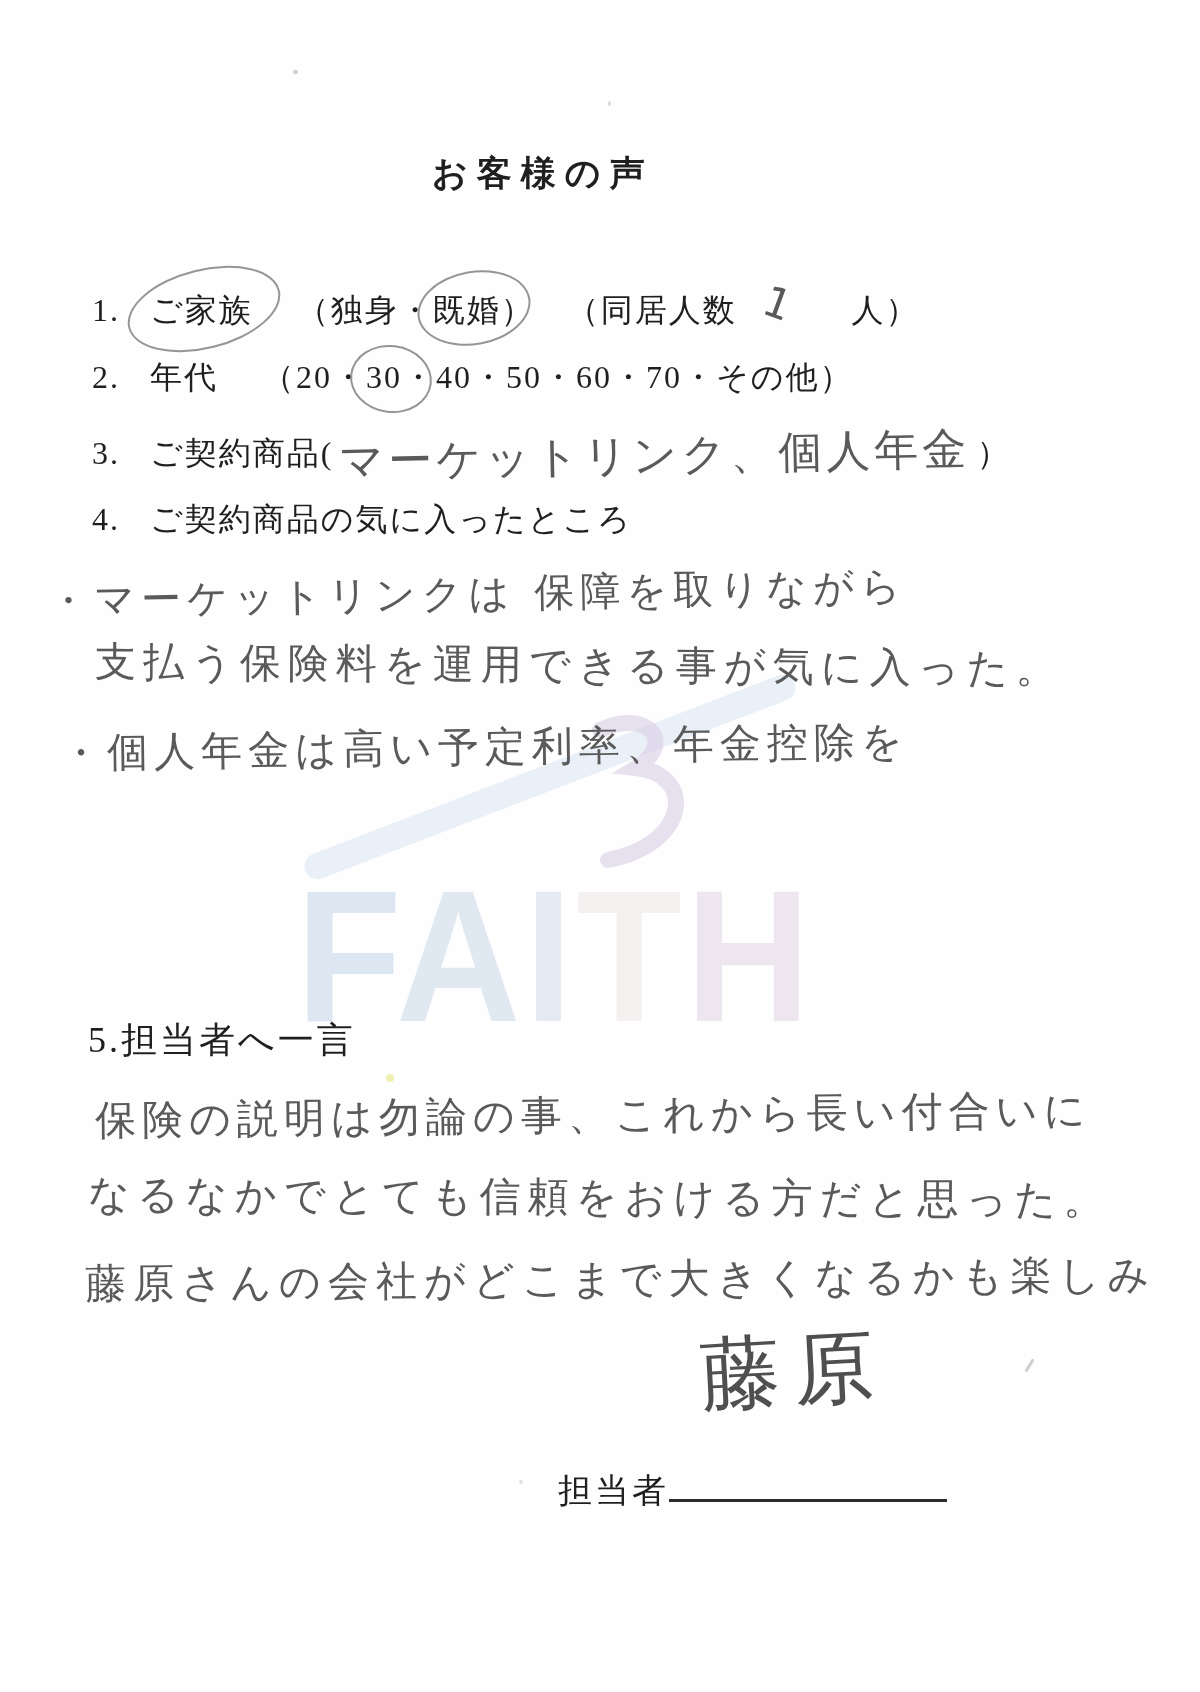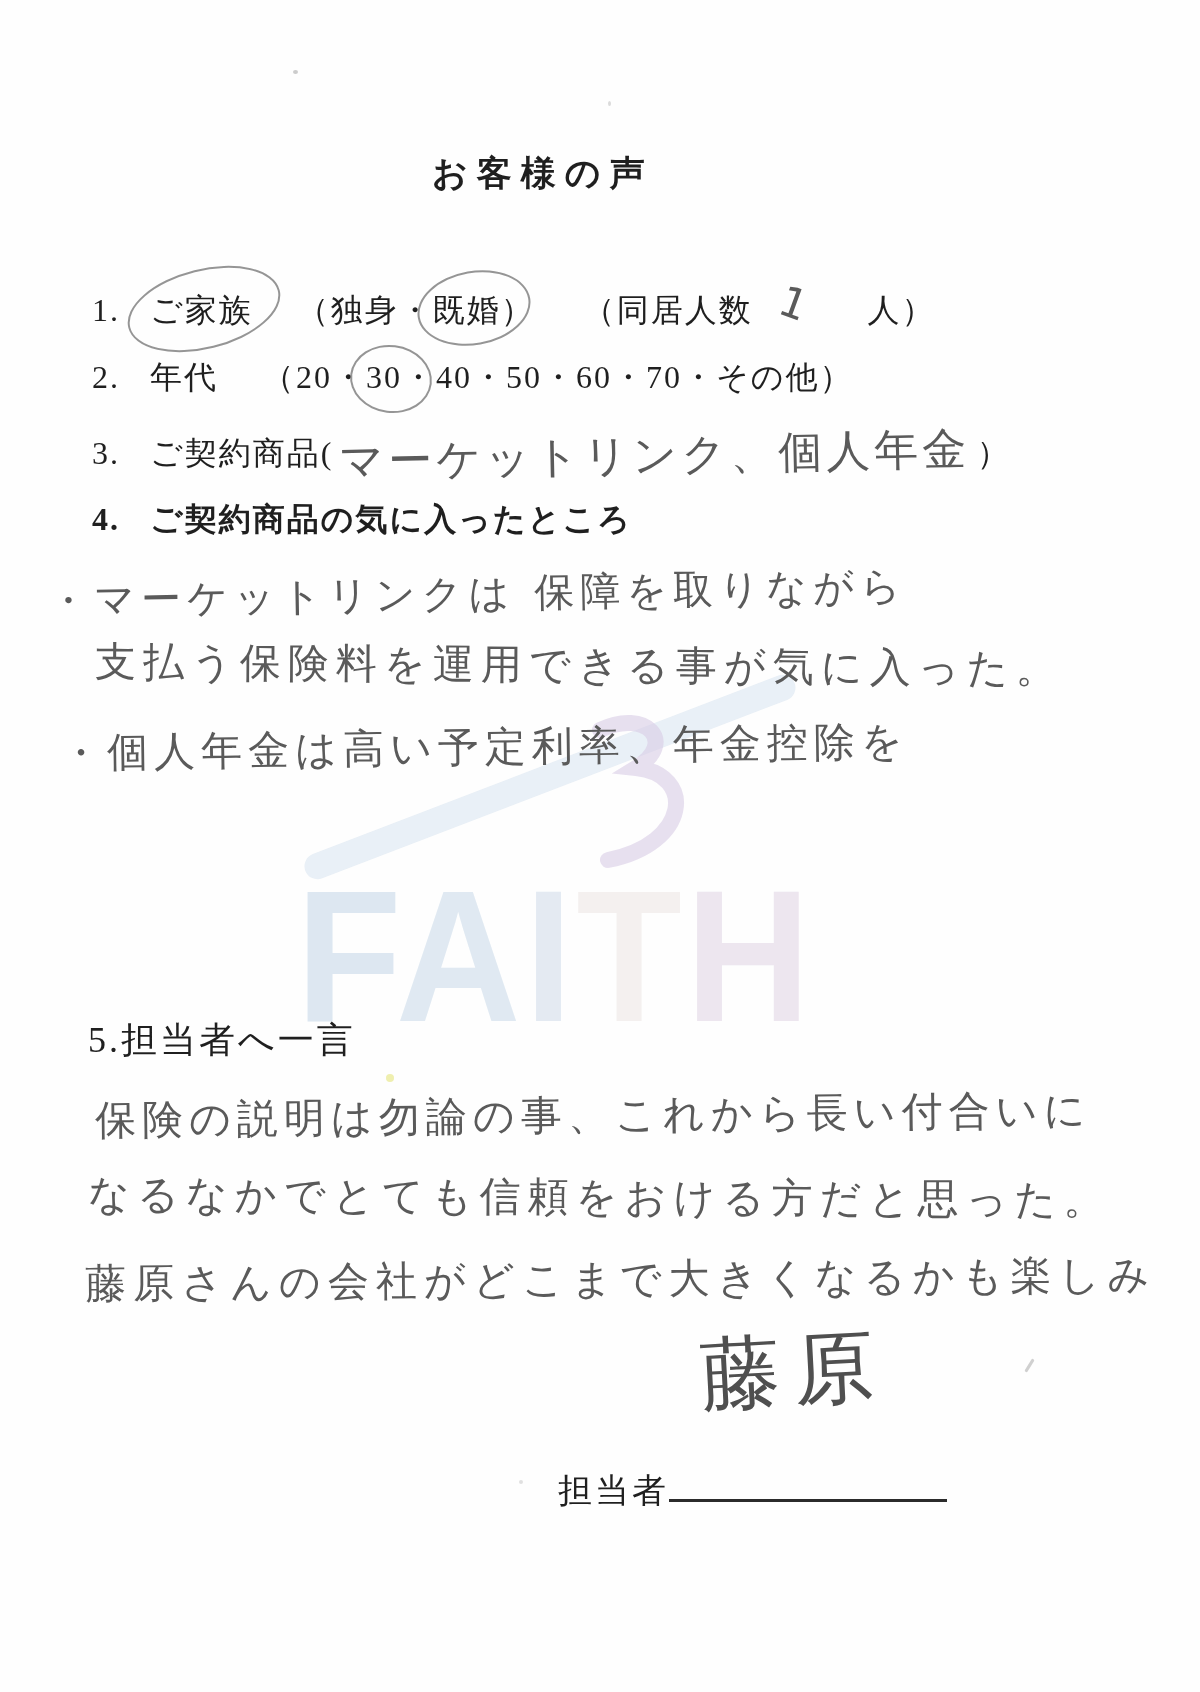--- a/index.html
+++ b/index.html
@@ -15,26 +15,26 @@
   
   .title {
     position:absolute; left:432px; top:150px;
     font-size:35px; font-weight:bold; letter-spacing:9px;
     white-space:nowrap;
   }
   .q { position:absolute; font-size:32px; letter-spacing:2px; white-space:nowrap; z-index:2; }
   .q1 { left:92px;  top:282px; }
   .q2 { left:92px;  top:356px; }
   .q3 { left:92px;  top:426px; }
-  .q4 { left:92px;  top:498px;font-weight:bold; }
+  .q4 { left:92px;  top:498px; }
   .s5-heading { position:absolute; left:88px; top:1016px; font-size:36px; letter-spacing:3px; z-index:2; }
   .qnum { display:inline-block; }
   .m-label { margin-left:30px; }
   .m-group { margin-left:44px; }
-  .m-house { margin-left:48px; }
+  .m-house { margin-left:32px; }
   .m-unit  { margin-left:34px; }
 
   
   .circled { position:relative; display:inline-block;text-align:center; }
   .circled::after {
     content:""; position:absolute; border:2.5px solid #838383;
     border-radius:50%; opacity:.85; pointer-events:none;
   }
   .c-family::after  { width:152px; height:76px; left:-24px; top:-20px; transform:rotate(-14deg); }
   .c-married::after { width:110px; height:70px; left:-16px; top:-18px; transform:rotate(-10deg); }

